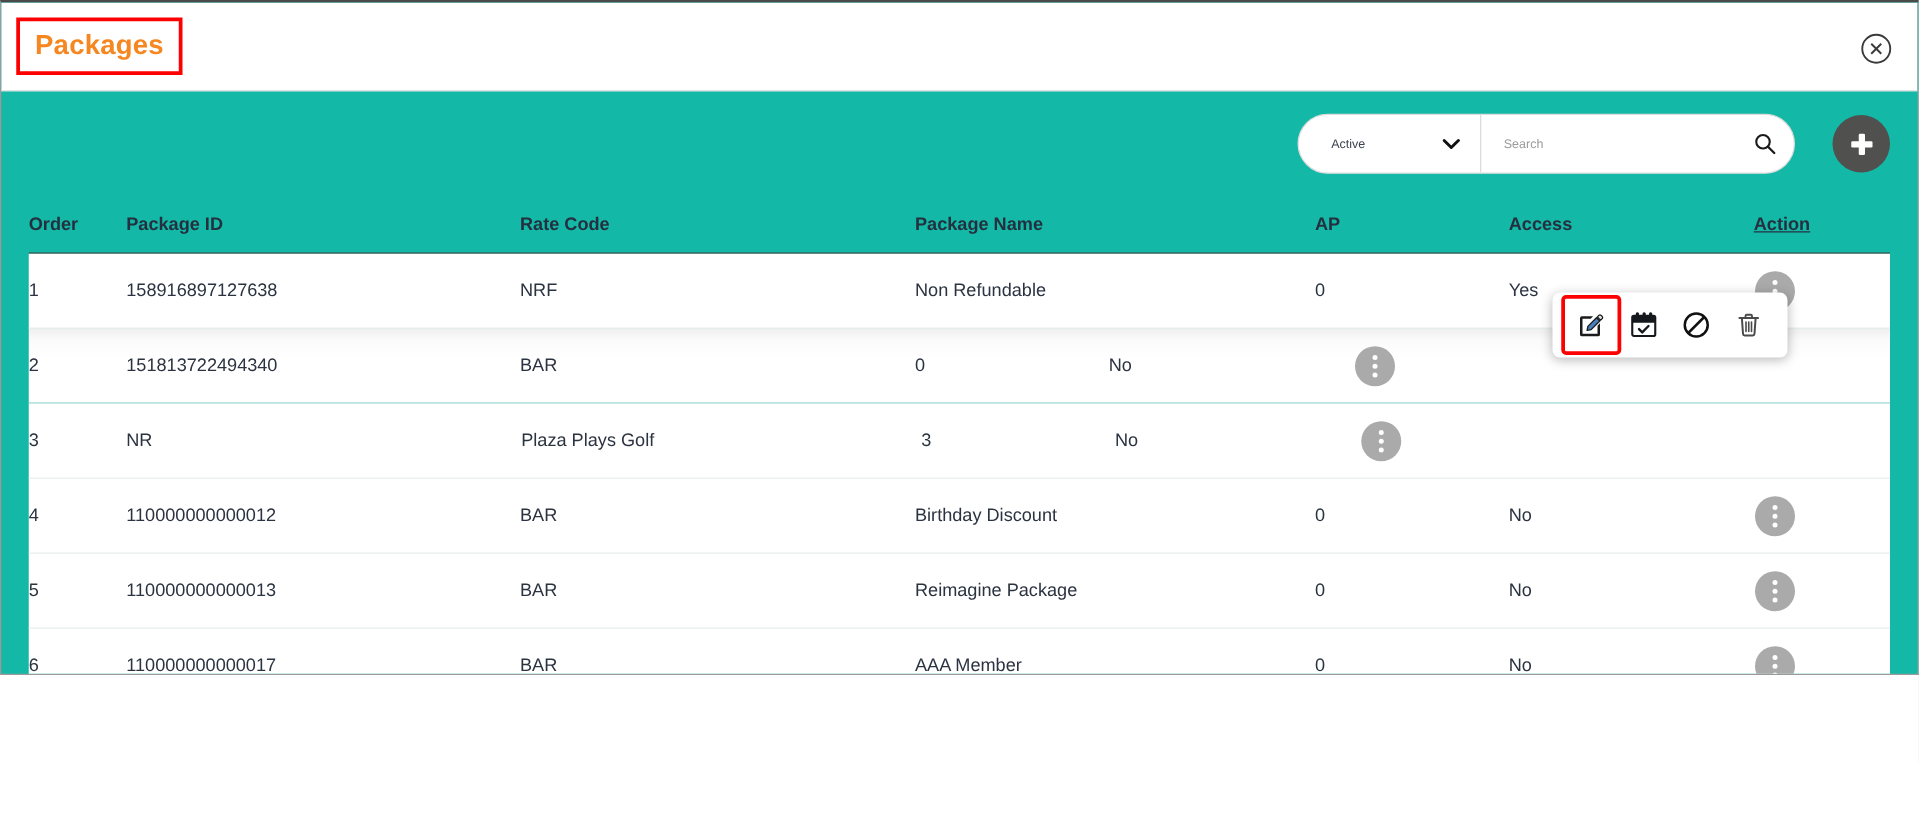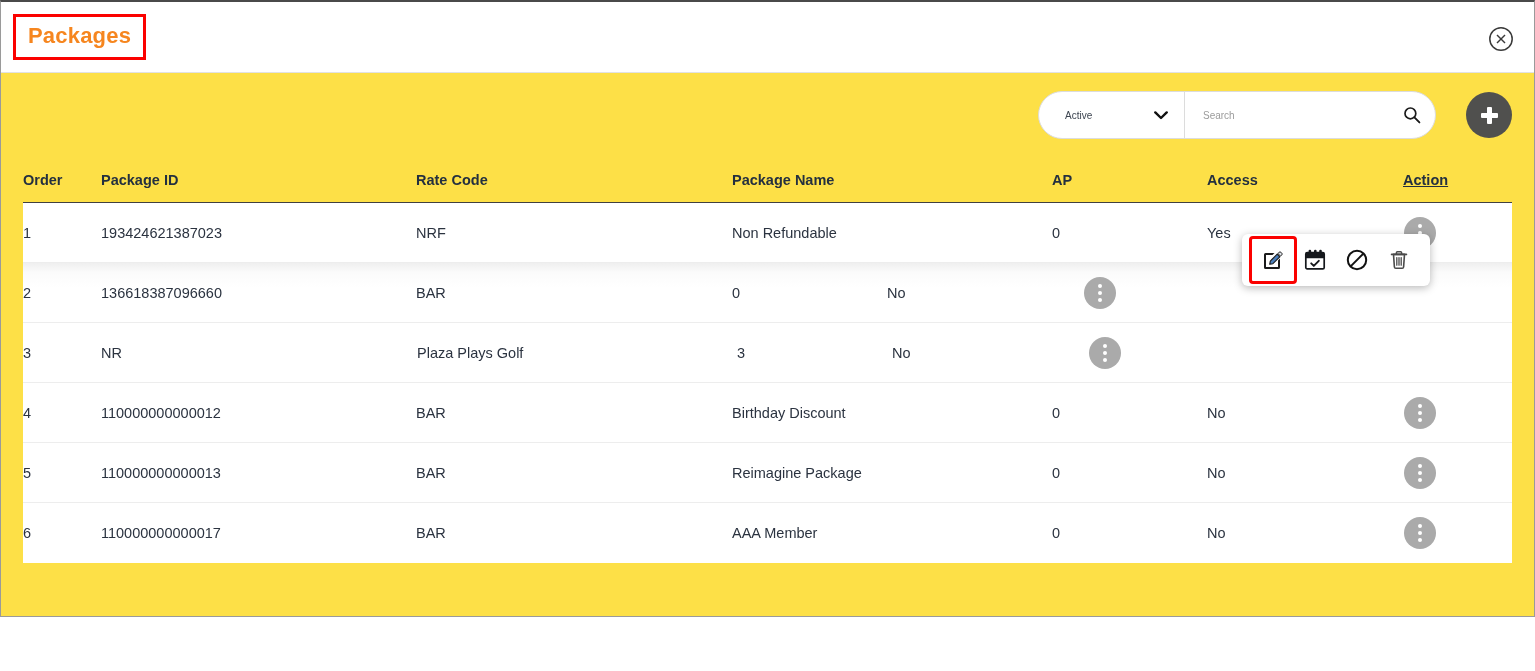--- a/index.html
+++ b/index.html
@@ -8,22 +8,22 @@
     width: 1535px;
     height: 671px;
     background: #ffffff;
     font-family: "Liberation Sans", sans-serif;
     overflow: hidden;
   }
 
   .window {
     position: relative;
     width: 1535px;
-    height: 617px;
-    background: #fde047;
+    height: 540px;
+    background: #14b8a6;
     border: 1px solid #9a9a9a;
     border-top: 2px solid #4a4a4a;
     overflow: hidden;
   }
 
   
   .titlebar {
     position: relative;
     height: 71px;
     border-bottom: 1px solid #e2e2e2;
@@ -312,37 +312,37 @@
       <div class="cell c-pkgid">Package ID</div>
       <div class="cell c-rate">Rate Code</div>
       <div class="cell c-name">Package Name</div>
       <div class="cell c-ap">AP</div>
       <div class="cell c-access">Access</div>
       <div class="cell c-action">Action</div>
     </div>
 
     <div class="trow">
       <div class="cell c-order">1</div>
-      <div class="cell c-pkgid">193424621387023</div>
+      <div class="cell c-pkgid">158916897127638</div>
       <div class="cell c-rate">NRF</div>
       <div class="cell c-name">Non Refundable</div>
       <div class="cell c-ap">0</div>
       <div class="cell c-access">Yes</div>
       <div class="cell c-action">
         <div class="kebab">
             <i></i>
             <i></i>
             <i></i>
           </div>
       </div>
     </div>
 
     <div class="trow shaded">
       <div class="cell c-order">2</div>
-      <div class="cell c-pkgid">136618387096660</div>
+      <div class="cell c-pkgid">151813722494340</div>
       <div class="cell c-rate">BAR</div>
       <div class="cell c-ap">0</div>
       <div class="cell c-access">No</div>
       <div class="cell c-action">
         <div class="kebab">
             <i></i>
             <i></i>
             <i></i>
           </div>
       </div>

